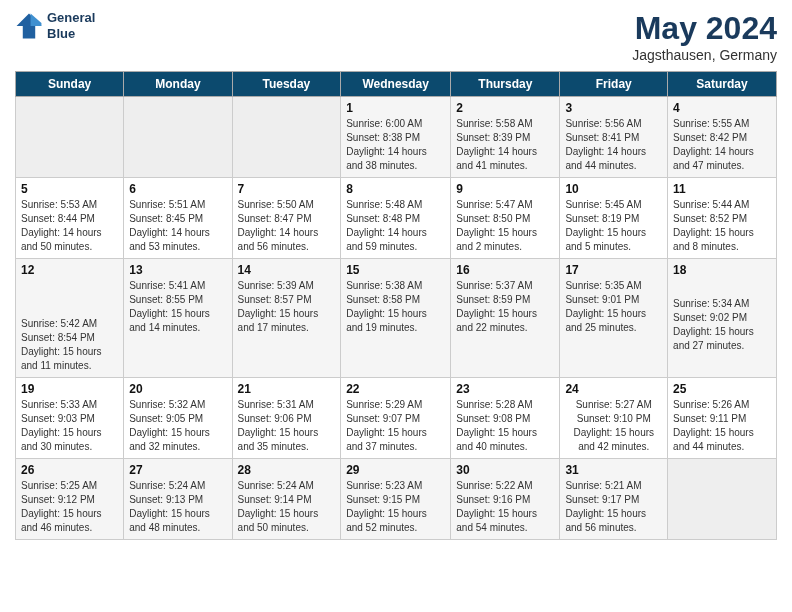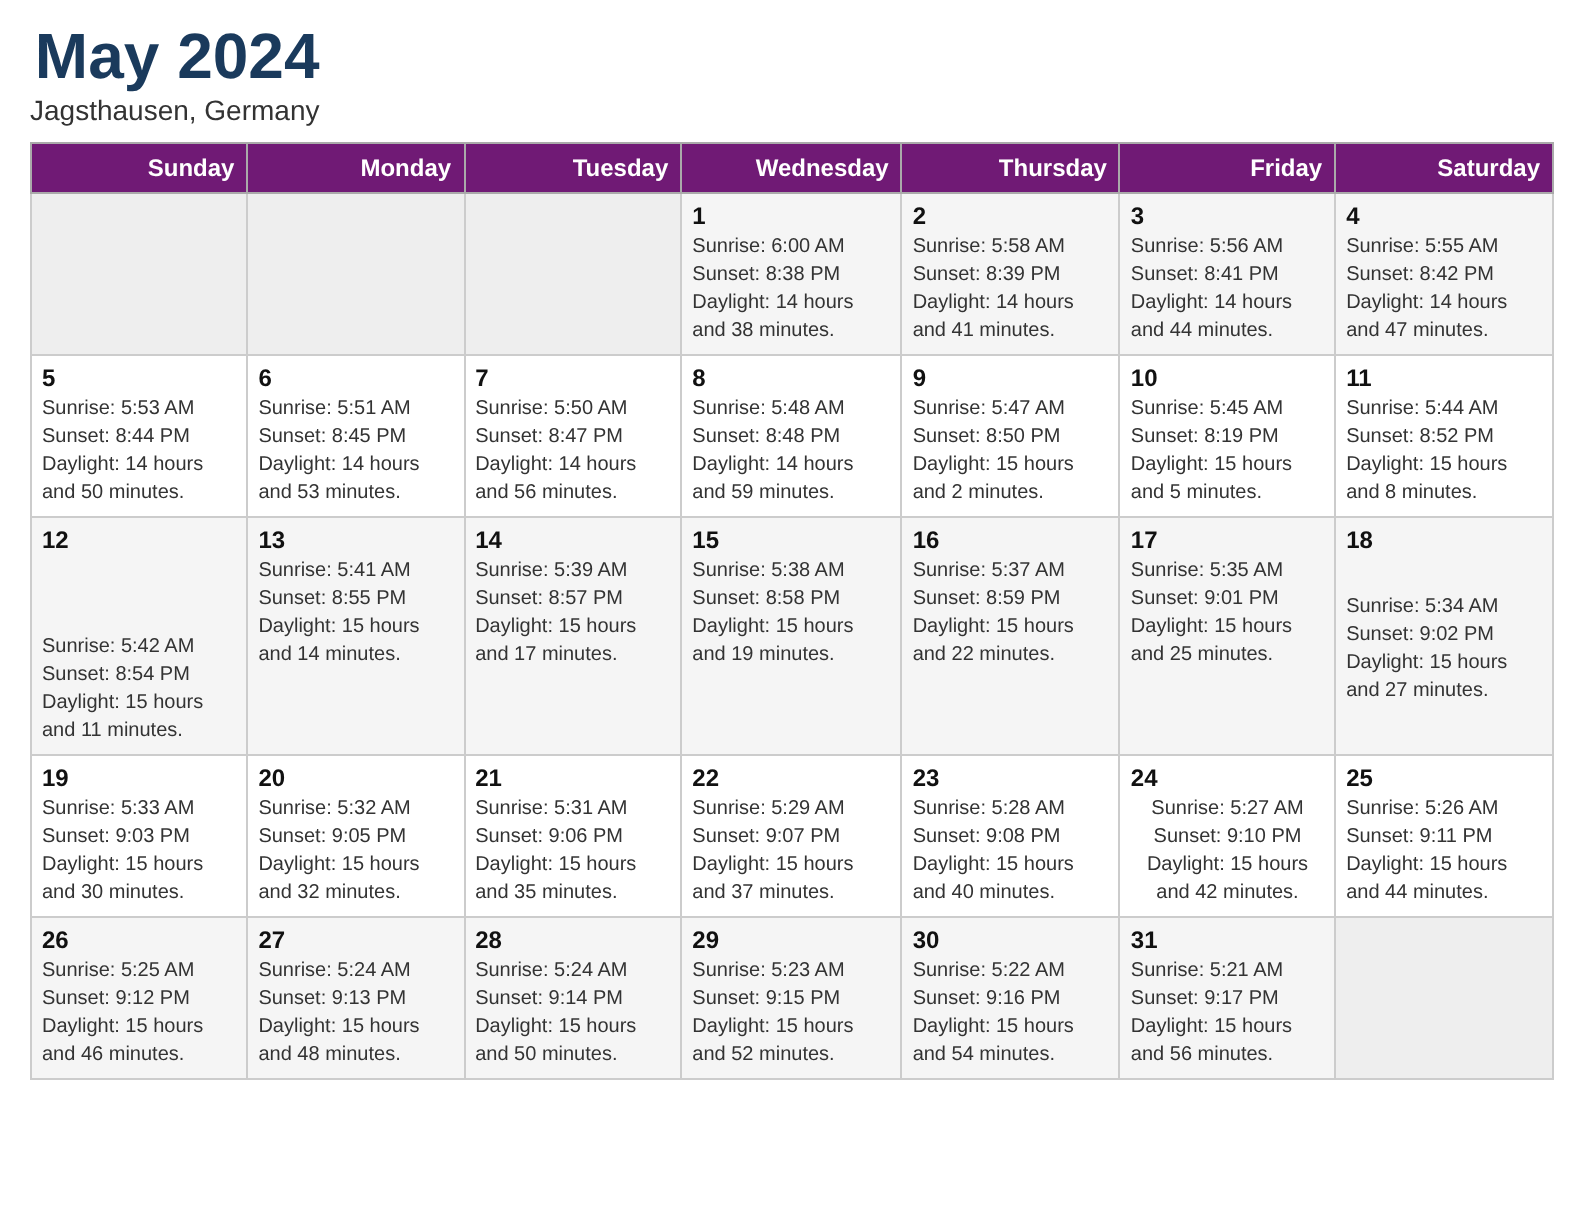--- a/index.html
+++ b/index.html
@@ -41,26 +41,26 @@
     }
     .location {
       font-size: 14px;
       color: #333;
     }
     table {
       width: 100%;
       border-collapse: collapse;
     }
     thead tr th {
-      background-color: #701a75;
+      background-color: #0c4a6e;
       color: #fff;
       font-size: 12px;
       font-weight: bold;
       padding: 5px 6px;
-      text-align: right;
+      text-align: center;
       border: 1px solid #aaa;
     }
     tbody tr td {
       border: 1px solid #ccc;
       vertical-align: top;
       padding: 4px 5px;
       width: 113px;
       min-height: 80px;
       font-size: 10.5px;
       color: #222;
@@ -81,20 +81,30 @@
       color: #333;
     }
     td.empty {
       background: #eee !important;
     }
   </style>
 </head>
 <body>
 
 <div class="header-section">
+  <div class="logo">
+    <svg class="logo-icon" viewBox="0 0 36 36">
+      <polygon points="18,2 34,18 26,18 26,34 10,34 10,18 2,18" fill="#2060a0"></polygon>
+      <polygon points="20,2 34,14 34,18 20,18" fill="#4090d0"></polygon>
+    </svg>
+    <div class="logo-text">
+      <div>General</div>
+      <div>Blue</div>
+    </div>
+  </div>
   <div class="title-block">
     <div class="month-year">May 2024</div>
     <div class="location">Jagsthausen, Germany</div>
   </div>
 </div>
 
 <table>
   <thead>
     <tr>
     <th>Sunday</th>

